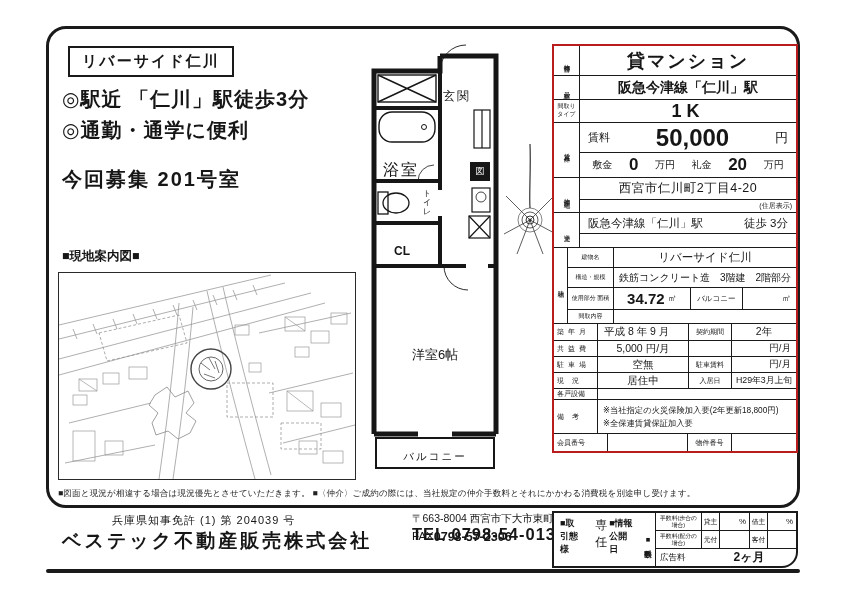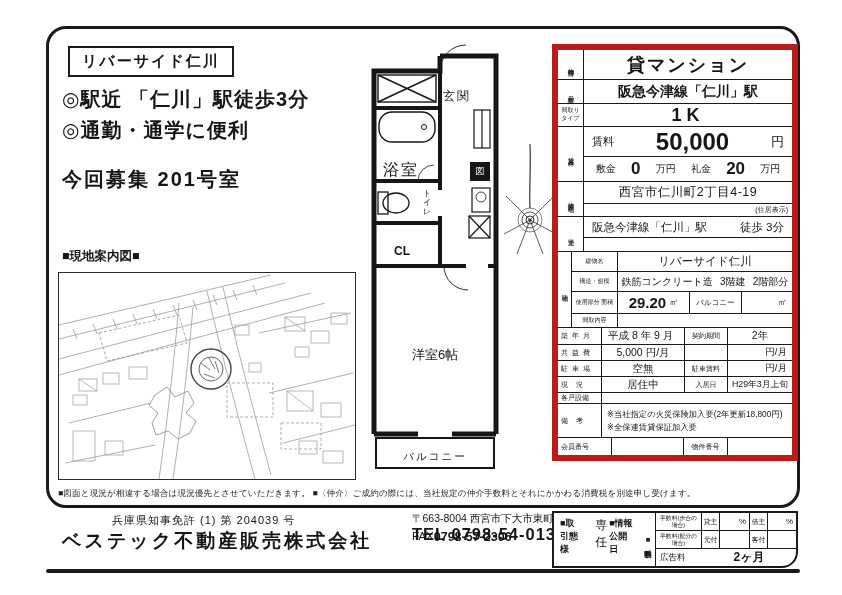--- a/index.html
+++ b/index.html
@@ -20,21 +20,21 @@
   .recruit { left:62px; top:166px; font-size:20px; font-weight:600; letter-spacing:2px; }
   .map-caption { left:62px; top:248px; font-size:12.5px; font-weight:bold; }
   .map-box { left:58px; top:272px; width:298px; height:208px; border:1.5px solid #2a2a2a; overflow:hidden; }
 
   
   .fp-label { color:#161616; }
   .fp-vert { writing-mode:vertical-rl; text-orientation:upright; }
   .meter-box { background:#161616; color:#ffffff; width:20px; height:19px; display:flex; align-items:center; justify-content:center; font-size:9px; }
 
   
-  .spec { left:552px; top:44px; width:246px; border:6px solid #b91c1c; background:#fff; }
+  .spec { left:552px; top:44px; width:246px; border:2px solid #b91c1c; background:#fff; }
   .sect { display:flex; border-bottom:1.5px solid #1a1a1a; }
   .sect:last-child { border-bottom:none; }
   .vcell { width:26px; border-right:1px solid #1a1a1a; display:flex; align-items:center; justify-content:center; flex:none; }
   .vtext { writing-mode:vertical-rl; text-orientation:upright; font-size:6.5px; letter-spacing:1px; }
   .hlabel2 { font-size:6px; line-height:1.3; text-align:center; }
   .rows { flex:1; display:flex; flex-direction:column; min-width:0; }
   .row { display:flex; align-items:center; border-bottom:1px solid #1a1a1a; min-width:0; }
   .row:last-child { border-bottom:none; }
   .ilabel { width:46px; flex:none; border-right:1px solid #1a1a1a; font-size:6px; line-height:1.25; text-align:center; align-self:stretch; display:flex; align-items:center; justify-content:center; }
   .slabel { width:44px; flex:none; font-size:7px; padding:0 3px; border-right:1px solid #1a1a1a; align-self:stretch; display:flex; align-items:center; }
@@ -253,21 +253,21 @@
         </div>
       </div>
     </div>
 
     <div class="sect">
       <div class="vcell">
           <span class="vtext">物件所在地</span>
         </div>
       <div class="rows">
         <div class="row" style="height:22px;">
-          <span class="center1" style="font-size:12.5px; letter-spacing:0.5px;">西宮市仁川町2丁目4-19</span>
+          <span class="center1" style="font-size:12.5px; letter-spacing:0.5px;">西宮市仁川町2丁目4-20</span>
         </div>
         <div class="row" style="height:12px; justify-content:flex-end; padding-right:4px;">
           <span style="font-size:7px;">(住居表示)</span>
         </div>
       </div>
     </div>
 
     <div class="sect">
       <div class="vcell">
           <span class="vtext">交通</span>
@@ -294,21 +294,21 @@
           <span class="ilabel">構造・規模</span>
           <span style="flex:1; display:flex; justify-content:space-around; font-size:10px;">
             <span>鉄筋コンクリート造</span>
             <span>3階建</span>
             <span>2階部分</span>
           </span>
         </div>
         <div class="row" style="height:22px;">
           <span class="ilabel">使用部分 面積</span>
           <span style="flex:1.1; align-self:stretch; display:flex; align-items:center; justify-content:center; border-right:1px solid #1a1a1a;">
-            <span style="font-size:15px; font-weight:bold;">29.20</span>
+            <span style="font-size:15px; font-weight:bold;">34.72</span>
             <span style="font-size:9px; margin-left:3px;">㎡</span>
           </span>
           <span style="width:52px; align-self:stretch; display:flex; align-items:center; justify-content:center; border-right:1px solid #1a1a1a; font-size:7.5px;">バルコニー</span>
           <span style="flex:0.7; text-align:right; padding-right:5px; font-size:9px;">㎡</span>
         </div>
         <div class="row" style="height:13px;">
           <span class="ilabel">間取内容</span>
           <span class="center1"></span>
         </div>
       </div>

